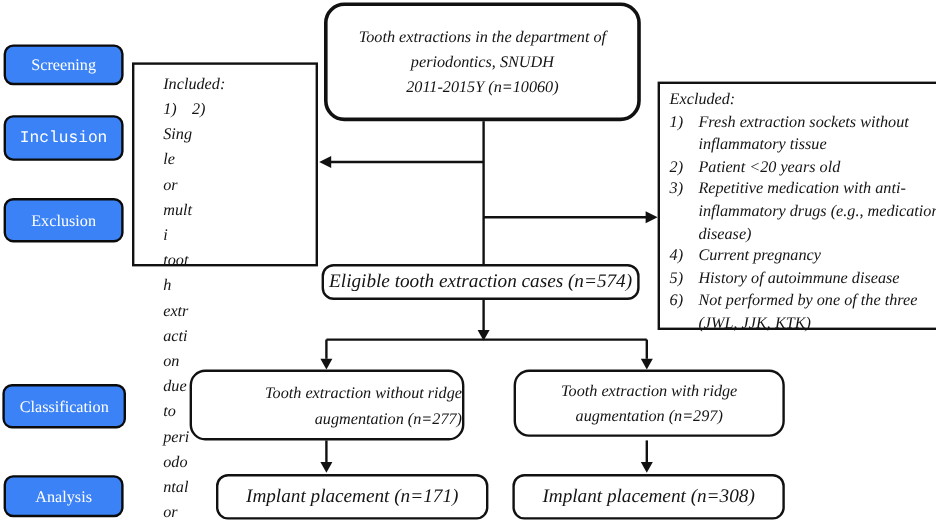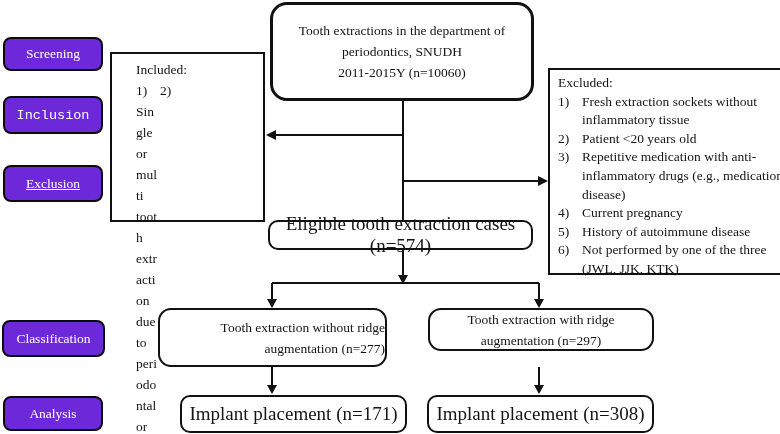--- a/index.html
+++ b/index.html
@@ -2,34 +2,34 @@
 <html><head>
 <meta charset="utf-8">
 <style>
   html,body{margin:0;padding:0;background:#ffffff;}
   .canvas{
     position:relative;width:780px;height:434px;background:#ffffff;
     font-family:"Liberation Serif", serif;color:#141414;overflow:hidden;
   }
   .stage-label{
     position:absolute;left:3px;width:100px;
-    background:#6d28d9;border:2px solid #0b0b0b;border-radius:8px;
+    background:#3b82f6;border:2px solid #0b0b0b;border-radius:8px;
     color:#ffffff;display:flex;align-items:center;justify-content:center;
     font-size:13.5px;box-sizing:border-box;
   }
   .flow-box{
     position:absolute;background:#ffffff;border:2.5px solid #111111;
-    box-sizing:border-box;text-align:center;
+    box-sizing:border-box;text-align:center;font-style:italic;
   }
   .rounded{border-radius:13px;}
   .big-round{border-radius:17px;border-width:3px;}
   .square{border-radius:0;border-width:2px;text-align:left;}
   .center-lines{display:flex;flex-direction:column;justify-content:center;height:100%;}
   .line{font-size:13.5px;line-height:21px;}
-  .single{font-size:19px;display:flex;align-items:center;justify-content:center;height:100%;}
+  .single{font-size:16px;display:flex;align-items:center;justify-content:center;height:100%;}
   .crit-title{font-size:13.5px;line-height:20px;}
   .crit-list{display:grid;grid-template-columns:24px 1fr;}
   .crit-num{font-size:13.5px;}
   .crit-text{font-size:13.5px;overflow-wrap:break-word;}
   .included-pad{padding:5px 4px 0 8px;}
   .included-pad .crit-num,.included-pad .crit-text,.included-pad .crit-title{line-height:21px;}
   .excluded-pad{padding:4px 4px 0 8px;}
   .excluded-pad .crit-num,.excluded-pad .crit-text,.excluded-pad .crit-title{line-height:18.6px;}
   .connectors{position:absolute;left:0;top:0;width:780px;height:434px;}
 </style>
@@ -60,21 +60,21 @@
       <polygon points="539,394 534,385 544,385"></polygon>
     </g>
   </svg>
 
   <div class="stage-label" style="top:37px;height:34px;">
     <span>Screening</span>
   </div>
   <div class="stage-label" style="top:96px;height:38px;font-family:Liberation Mono, monospace;">
     <span>Inclusion</span>
   </div>
-  <div class="stage-label" style="top:165px;height:37px;text-decoration:underline;">
+  <div class="stage-label" style="top:165px;height:37px;">
     <span>Exclusion</span>
   </div>
   <div class="stage-label" style="top:320px;height:37px;left:2px;width:103px;">
     <span>Classification</span>
   </div>
   <div class="stage-label" style="top:396px;height:35px;">
     <span>Analysis</span>
   </div>
 
   <div class="flow-box big-round" style="left:270px;top:2px;width:264px;height:99px;">
@@ -115,21 +115,21 @@
   <div class="flow-box rounded" style="left:268px;top:220px;width:265px;height:30px;border-radius:10px;">
     <div class="single">Eligible tooth extraction cases (n=574)</div>
   </div>
 
   <div class="flow-box rounded" style="left:158px;top:308px;width:229px;height:59px;text-align:right;">
     <div class="center-lines">
       <div class="line">Tooth extraction without ridge</div>
       <div class="line">augmentation (n=277)</div>
     </div>
   </div>
-  <div class="flow-box rounded" style="left:428px;top:308px;width:226px;height:43px;">
+  <div class="flow-box rounded" style="left:428px;top:308px;width:226px;height:56px;">
     <div class="center-lines">
       <div class="line">Tooth extraction with ridge</div>
       <div class="line">augmentation (n=297)</div>
     </div>
   </div>
 
   <div class="flow-box rounded" style="left:158px;top:395px;width:227px;height:38px;border-radius:10px;margin-left:22px;">
     <div class="single">Implant placement (n=171)</div>
   </div>
   <div class="flow-box rounded" style="left:427px;top:395px;width:227px;height:38px;border-radius:10px;">

